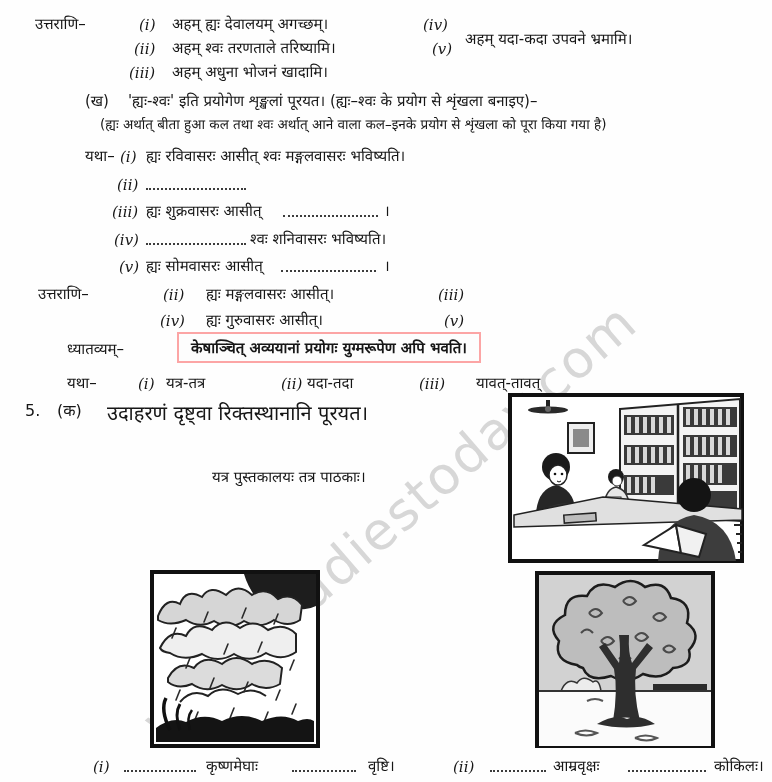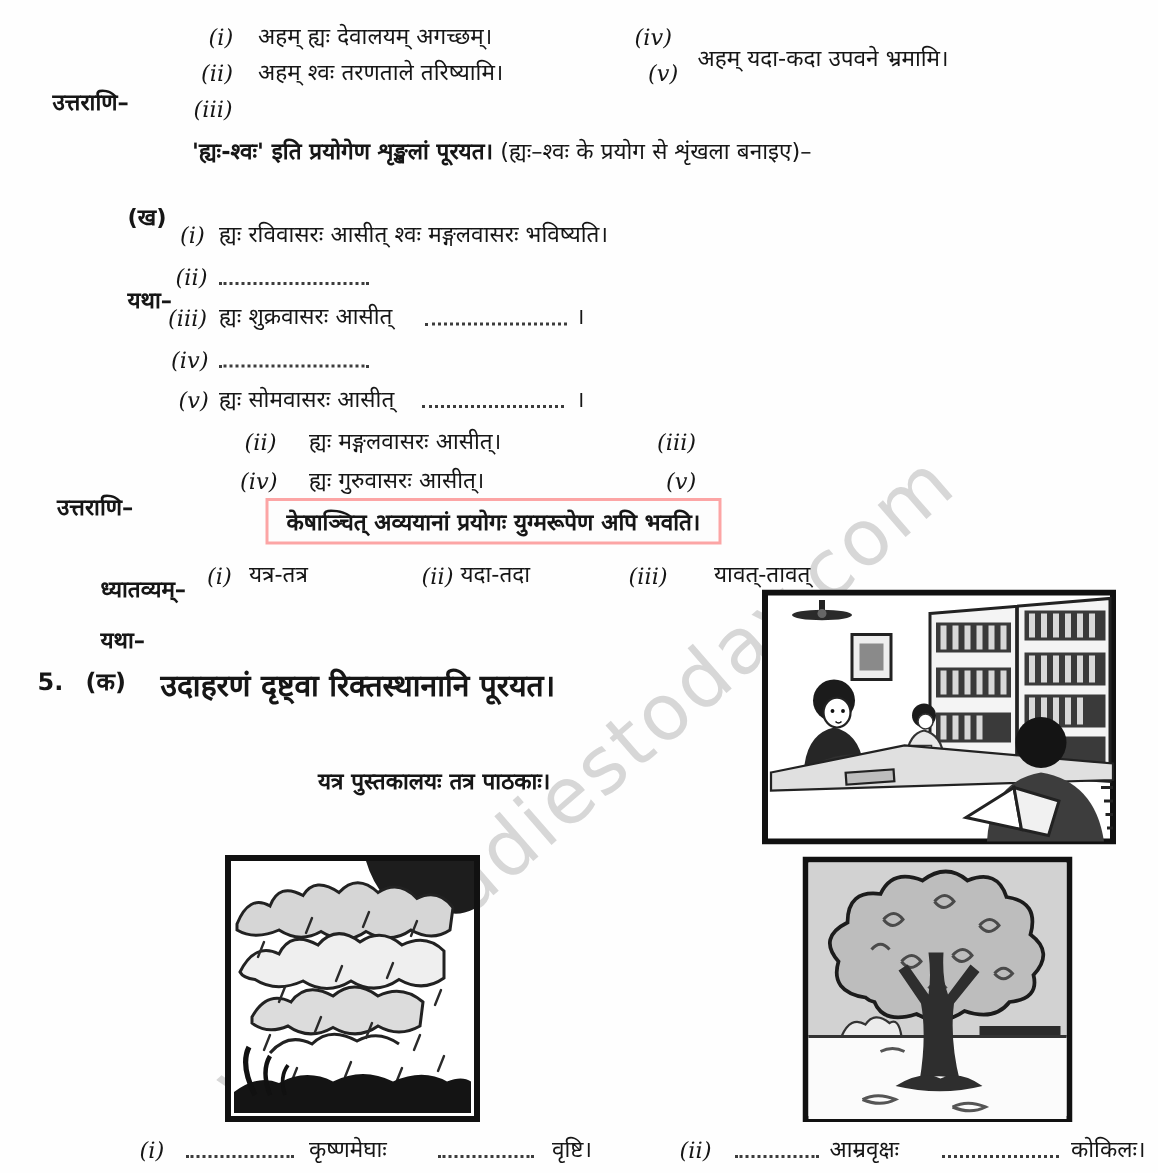--- a/index.html
+++ b/index.html
@@ -2,21 +2,21 @@
 <html><head>
 <meta charset="utf-8">
 <style>
   html,body{margin:0;padding:0;background:#ffffff;}
   .page{
     position:relative;width:772px;height:782px;background:#fefefe;
     font-family:"DejaVu Sans","Liberation Sans",sans-serif;color:#161616;
     overflow:hidden;
   }
   .t{position:absolute;white-space:nowrap;font-size:15px;line-height:1.25;}
-  .b{font-weight:bold;margin-top:44px;}
+  .b{font-weight:normal;}
   .sm{font-size:13.5px;}
   .num{font-style:italic;font-family:"DejaVu Serif","Liberation Serif",serif;font-size:15px;}
   .blank{position:absolute;border-bottom:2px dotted #3c3c3c;height:0;}
   .notebox{
     position:absolute;border:2px solid #fca5a5;padding:3px 12px 4px 12px;
     font-weight:bold;font-size:15px;white-space:nowrap;background:#fdfdfd;
   }
   .wm{
     position:absolute;left:150px;top:700px;transform:rotate(-41deg);transform-origin:0 50%;
     font-size:52px;letter-spacing:2px;color:#b8b8b8;opacity:0.55;white-space:nowrap;
@@ -35,41 +35,44 @@
   <div class="t num" style="left:139px;top:16px">(i)</div>
   <div class="t" style="left:172px;top:15px">अहम् ह्यः देवालयम् अगच्छम्।</div>
   <div class="t num" style="left:423px;top:16px">(iv)</div>
   <div class="t" style="left:465px;top:30px">अहम् यदा-कदा उपवने भ्रमामि।</div>
 
   <div class="t num" style="left:134px;top:40px">(ii)</div>
   <div class="t" style="left:172px;top:39px">अहम् श्वः तरणताले तरिष्यामि।</div>
   <div class="t num" style="left:432px;top:40px">(v)</div>
 
   <div class="t num" style="left:129px;top:64px">(iii)</div>
+  <div class="t" style="left:172px;top:63px">अहम् अधुना भोजनं खादामि।</div>
 
   <div class="t b" style="left:85px;top:92px">(ख)</div>
   <div class="t" style="left:128px;top:92px">
     <span class="b">'ह्यः-श्वः' इति प्रयोगेण शृङ्खलां पूरयत।</span>
     <span>(ह्यः–श्वः के प्रयोग से शृंखला बनाइए)–</span>
   </div>
+  <div class="t sm" style="left:100px;top:116px">(ह्यः अर्थात् बीता हुआ कल तथा श्वः अर्थात् आने वाला कल–इनके प्रयोग से शृंखला को पूरा किया गया है)</div>
 
   <div class="t b" style="left:85px;top:147px">यथा–</div>
   <div class="t num" style="left:120px;top:148px">(i)</div>
   <div class="t" style="left:146px;top:147px">ह्यः रविवासरः आसीत् श्वः मङ्गलवासरः भविष्यति।</div>
 
   <div class="t num" style="left:117px;top:176px">(ii)</div>
   <div class="blank" style="left:146px;top:188px;width:100px"></div>
 
   <div class="t num" style="left:112px;top:203px">(iii)</div>
   <div class="t" style="left:146px;top:202px">ह्यः शुक्रवासरः आसीत्</div>
   <div class="blank" style="left:283px;top:215px;width:95px"></div>
   <div class="t" style="left:384px;top:202px">।</div>
 
   <div class="t num" style="left:114px;top:231px">(iv)</div>
   <div class="blank" style="left:146px;top:243px;width:100px"></div>
+  <div class="t" style="left:250px;top:230px">श्वः शनिवासरः भविष्यति।</div>
 
   <div class="t num" style="left:119px;top:258px">(v)</div>
   <div class="t" style="left:146px;top:257px">ह्यः सोमवासरः आसीत्</div>
   <div class="blank" style="left:281px;top:270px;width:95px"></div>
   <div class="t" style="left:384px;top:257px">।</div>
 
   <div class="t b" style="left:38px;top:285px">उत्तराणि–</div>
   <div class="t num" style="left:163px;top:286px">(ii)</div>
   <div class="t" style="left:206px;top:285px">ह्यः मङ्गलवासरः आसीत्।</div>
   <div class="t num" style="left:438px;top:286px">(iii)</div>

